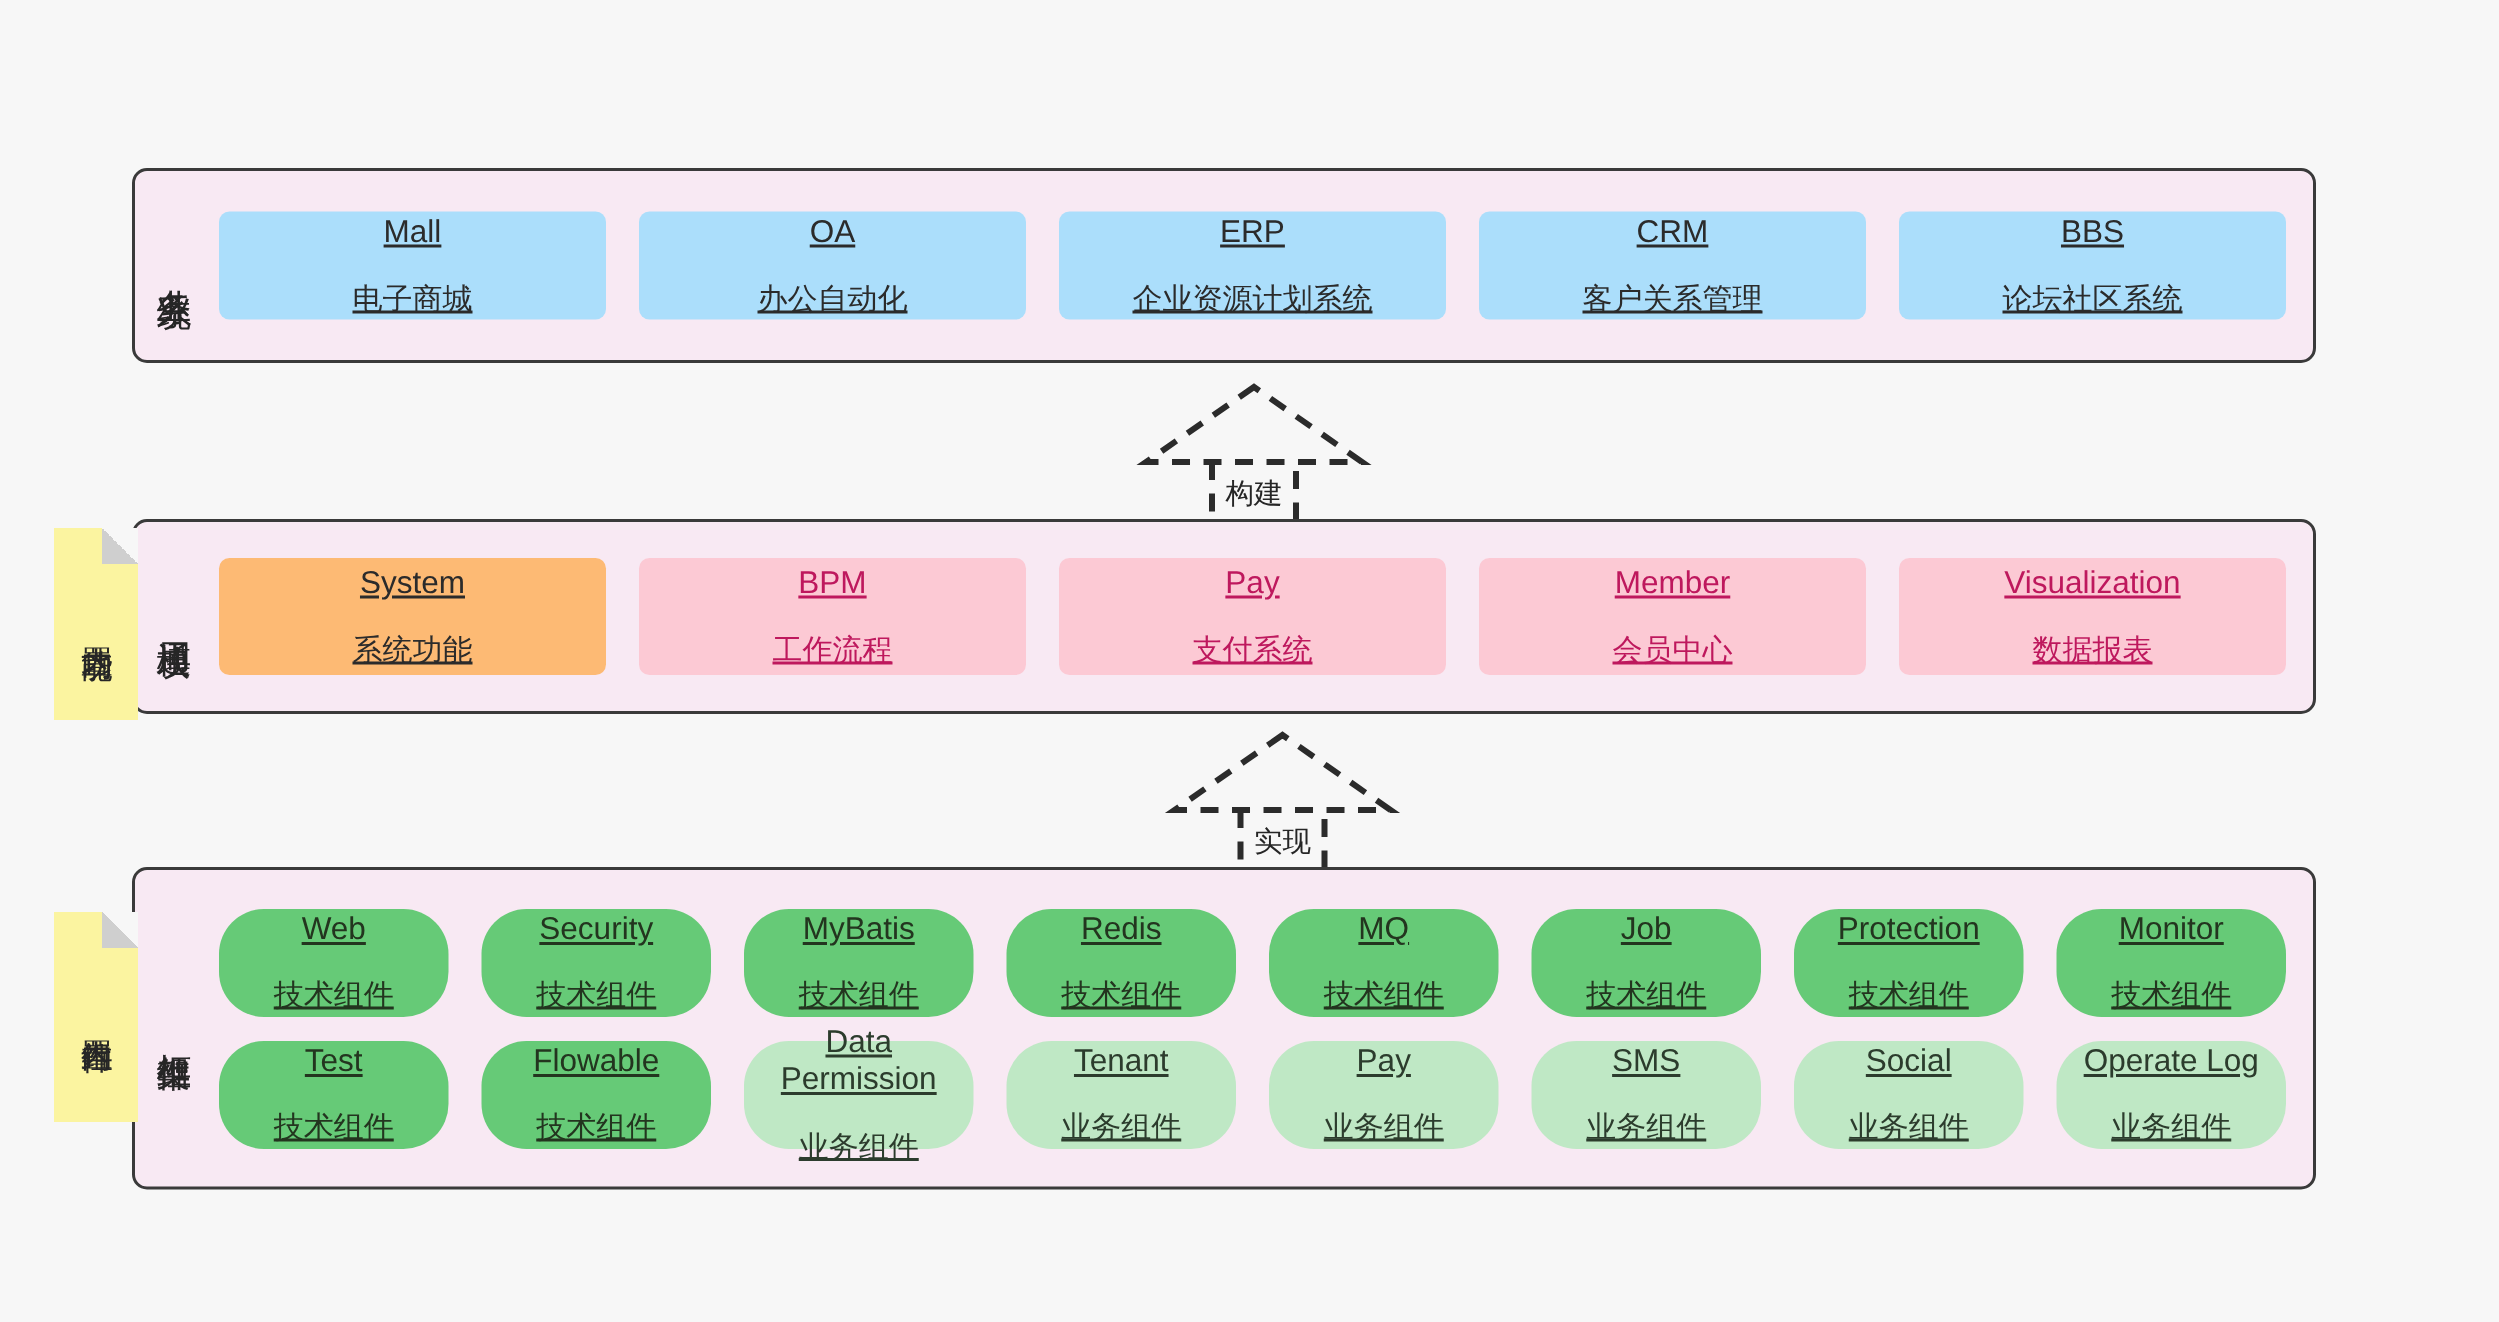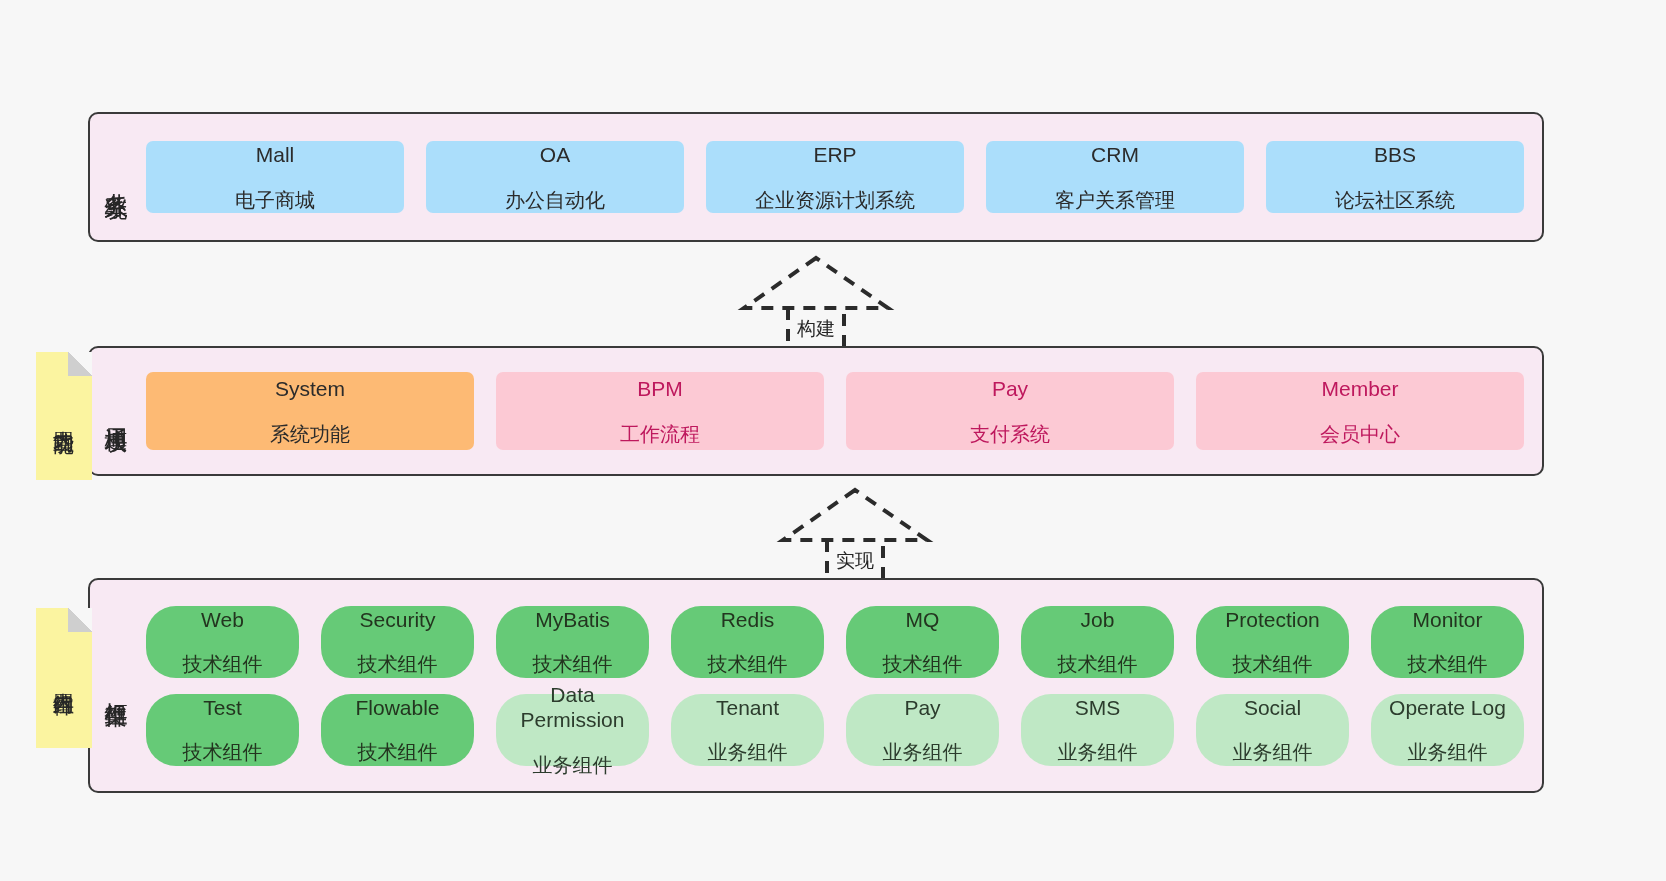--- a/index.html
+++ b/index.html
@@ -62,20 +62,21 @@
     box-sizing: border-box;
     border-radius: 7px;
     display: flex;
     flex-direction: column;
     align-items: center;
     justify-content: center;
     text-align: center;
     line-height: 1.22;
     padding: 4px 6px;
     user-select: none;
+    text-decoration: underline;
   }
   .card .line1 { font-size: 21px; }
   .card .line2 { font-size: 20px; margin-top: 20px; }
 
   .c-blue        { background: #abdefb; color: #2b2b2b; }
   .c-red         { background: #fdba74; color: #2b2b2b; }
   .c-pink        { background: #fcc9d4; color: #be185d; }
   .c-green       { background: #66ca77; color: #23351f; }
   .c-lightgreen  { background: #bfe8c5; color: #2c3c2d; }
 
@@ -117,21 +118,21 @@
   }
   #note-functions  { left: 36px; top: 352px; width: 56px; height: 128px; }
   #note-components { left: 36px; top: 608px; width: 56px; height: 140px; }
 
   
   .arrow {
     position: absolute;
     width: 160px;
     height: 100px;
   }
-  #arrow-build   { left: 736px; top: 254px; }
+  #arrow-build   { left: 756px; top: 254px; }
   #arrow-realize { left: 775px; top: 486px; }
   .arrow svg { display: block; overflow: visible; }
   .arrow-label {
     position: absolute;
     left: 0;
     right: 0;
     bottom: 12px;
     text-align: center;
     font-size: 19px;
     color: #262626;
@@ -199,20 +200,24 @@
         <span class="line2">工作流程</span>
       </div>
       <div class="card c-pink">
         <span class="line1">Pay</span>
         <span class="line2">支付系统</span>
       </div>
       <div class="card c-pink">
         <span class="line1">Member</span>
         <span class="line2">会员中心</span>
       </div>
+      <div class="card c-pink">
+        <span class="line1">Visualization</span>
+        <span class="line2">数据报表</span>
+      </div>
     </div>
   </div>
 </div>
 
 <div class="arrow" id="arrow-realize">
   <svg width="160" height="100" viewBox="0 0 160 100" aria-hidden="true">
     <g fill="none" stroke="#2b2b2b" stroke-width="4" stroke-dasharray="12 9">
       <path d="M80 4 L8 54 L152 54 Z"></path>
       <path d="M52 54 L52 98 L108 98 L108 54"></path>
     </g>

